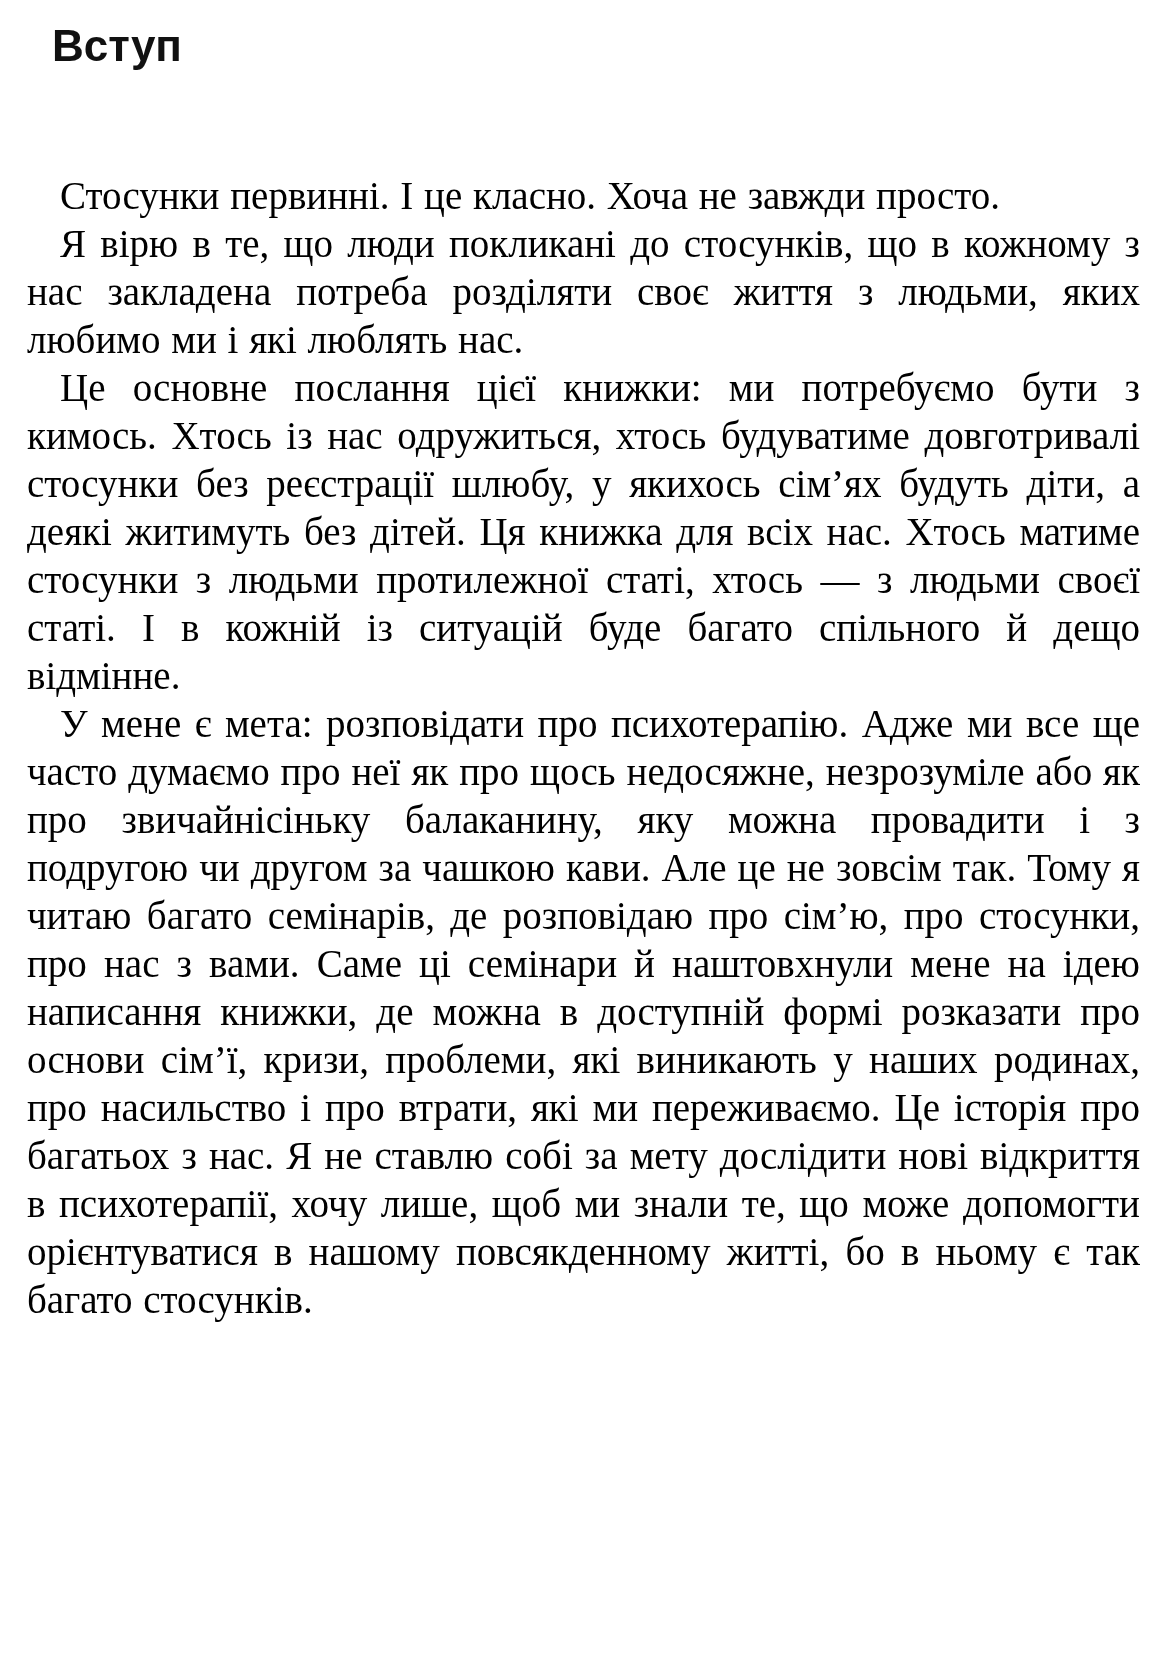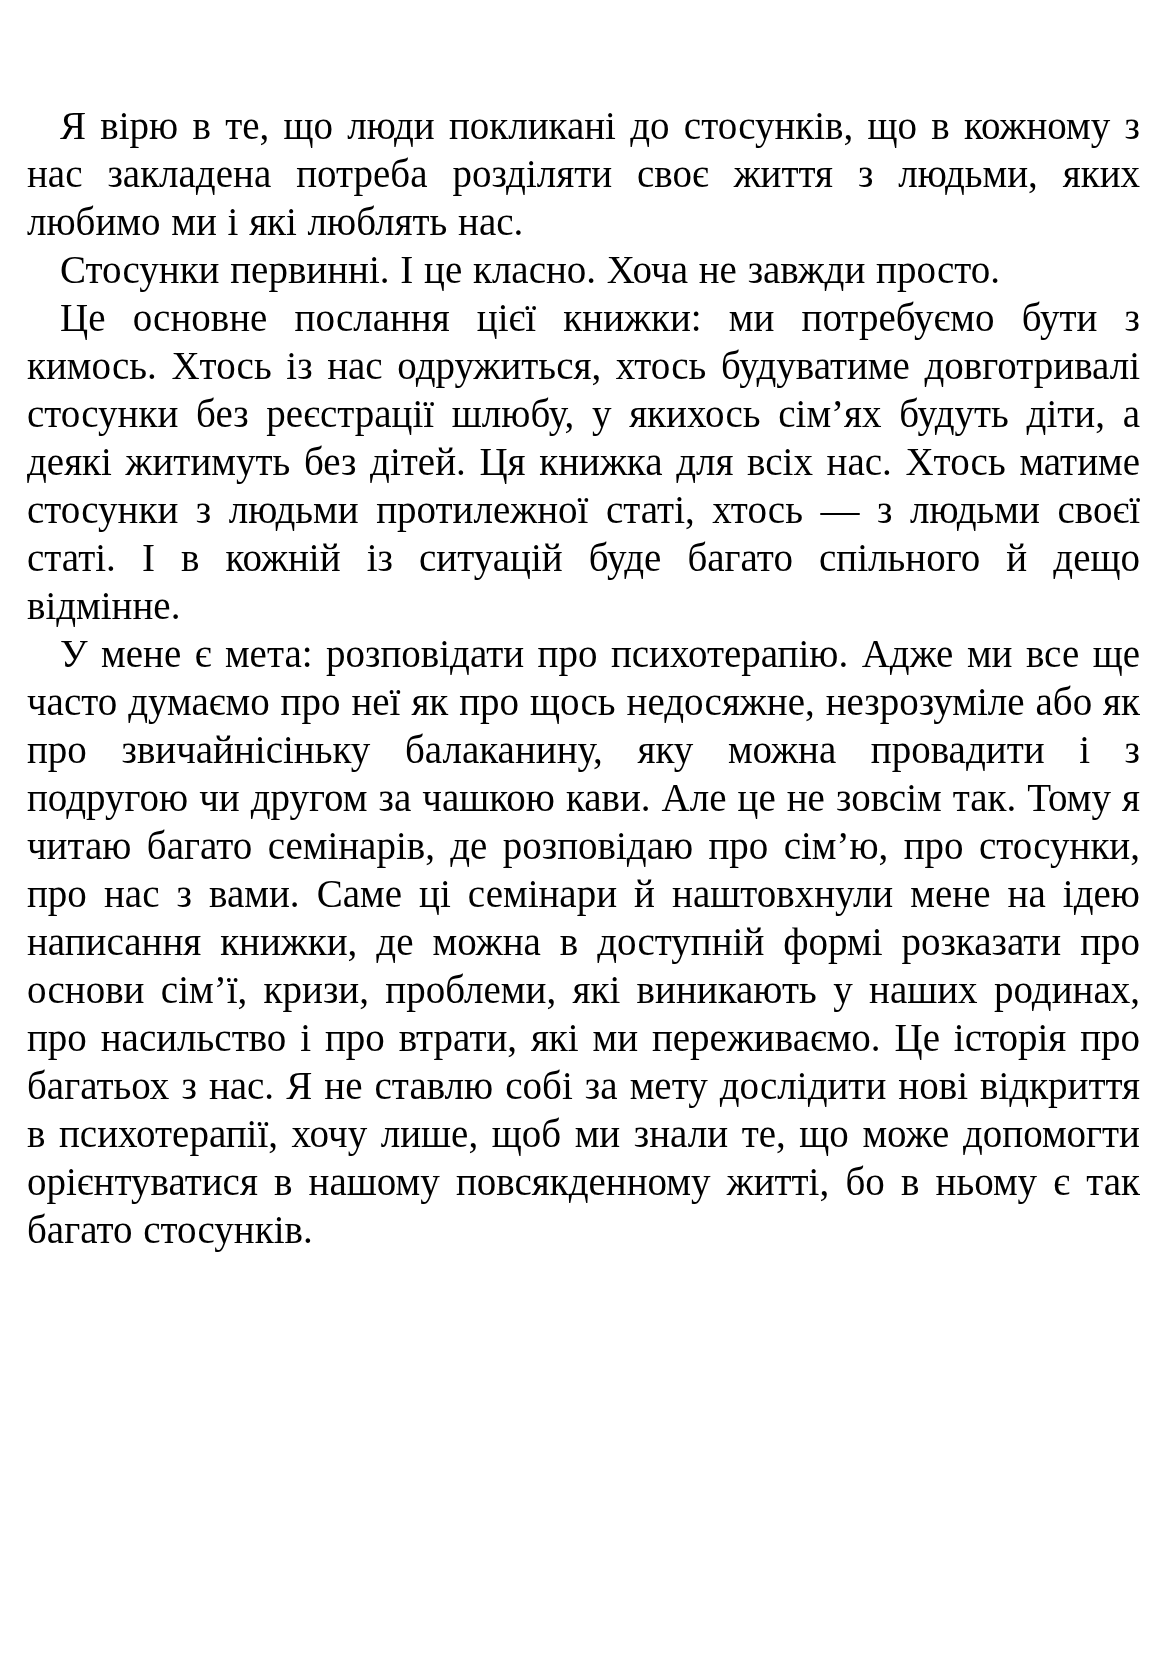--- a/index.html
+++ b/index.html
@@ -37,19 +37,20 @@
     margin: 0;
     text-align: justify;
     text-indent: 33px;
     word-spacing: 1px;
   }
 </style>
 </head>
 <body>
 
 <div class="page">
+  <h1 class="chapter-title">Вступ</h1>
   <div class="body-text" id="body-text">
+      <p>Стосунки первинні. І це класно. Хоча не завжди просто.</p>
       <p>Я вірю в те, що люди покликані до стосунків, що в кожному з нас закладена потреба розділяти своє життя з людьми, яких любимо ми і які люблять нас.</p>
-      <p>Стосунки первинні. І це класно. Хоча не завжди просто.</p>
       <p>Це основне послання цієї книжки: ми потребуємо бути з кимось. Хтось із нас одружиться, хтось будуватиме довготривалі стосунки без реєстрації шлюбу, у якихось сім’ях будуть діти, а деякі житимуть без дітей. Ця книжка для всіх нас. Хтось матиме стосунки з людьми протилежної статі, хтось — з людьми своєї статі. І в кожній із ситуацій буде багато спільного й дещо відмінне.</p>
       <p>У мене є мета: розповідати про психотерапію. Адже ми все ще часто думаємо про неї як про щось недосяжне, незрозуміле або як про звичайнісіньку балаканину, яку можна провадити і з подругою чи другом за чашкою кави. Але це не зовсім так. Тому я читаю багато семінарів, де розповідаю про сім’ю, про стосунки, про нас з вами. Саме ці семінари й наштовхнули мене на ідею написання книжки, де можна в доступній формі розказати про основи сім’ї, кризи, проблеми, які виникають у наших родинах, про насильство і про втрати, які ми переживаємо. Це історія про багатьох з нас. Я не ставлю собі за мету дослідити нові відкриття в психотерапії, хочу лише, щоб ми знали те, що може допомогти орієнтуватися в нашому повсякденному житті, бо в ньому є так багато стосунків.</p>
     </div>
 </div>
 
 </body></html>

